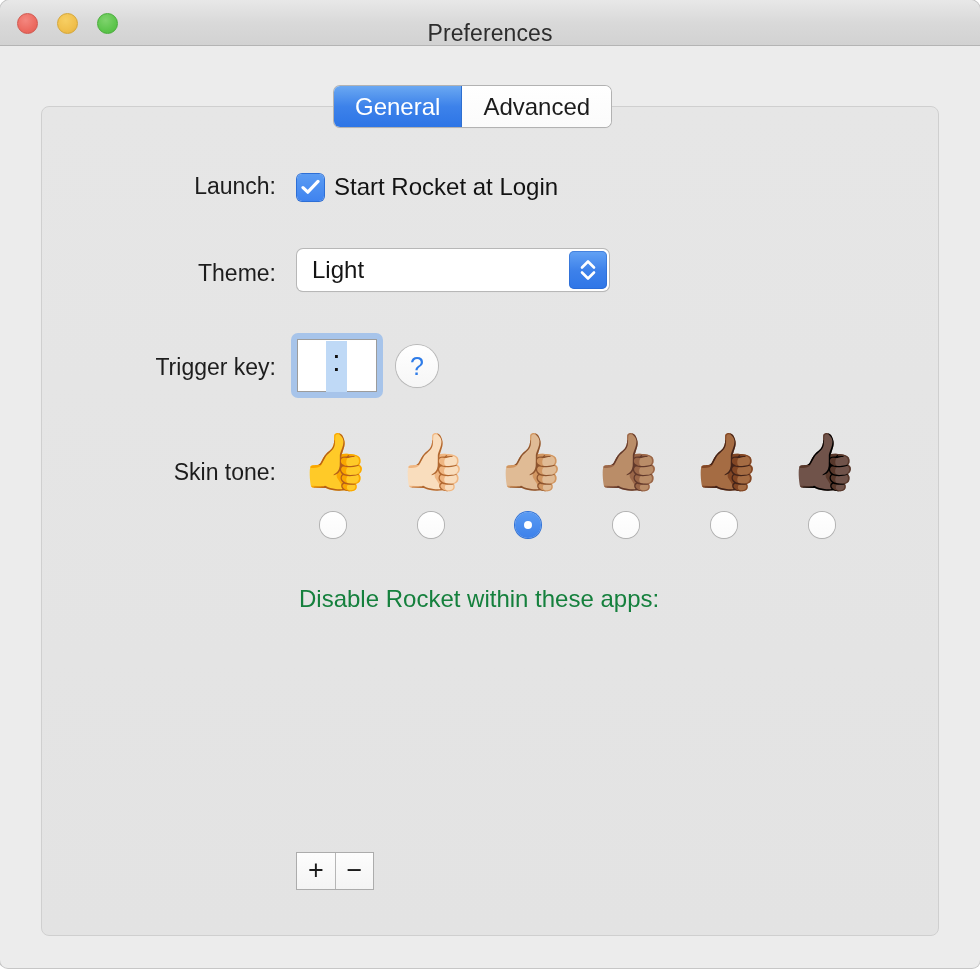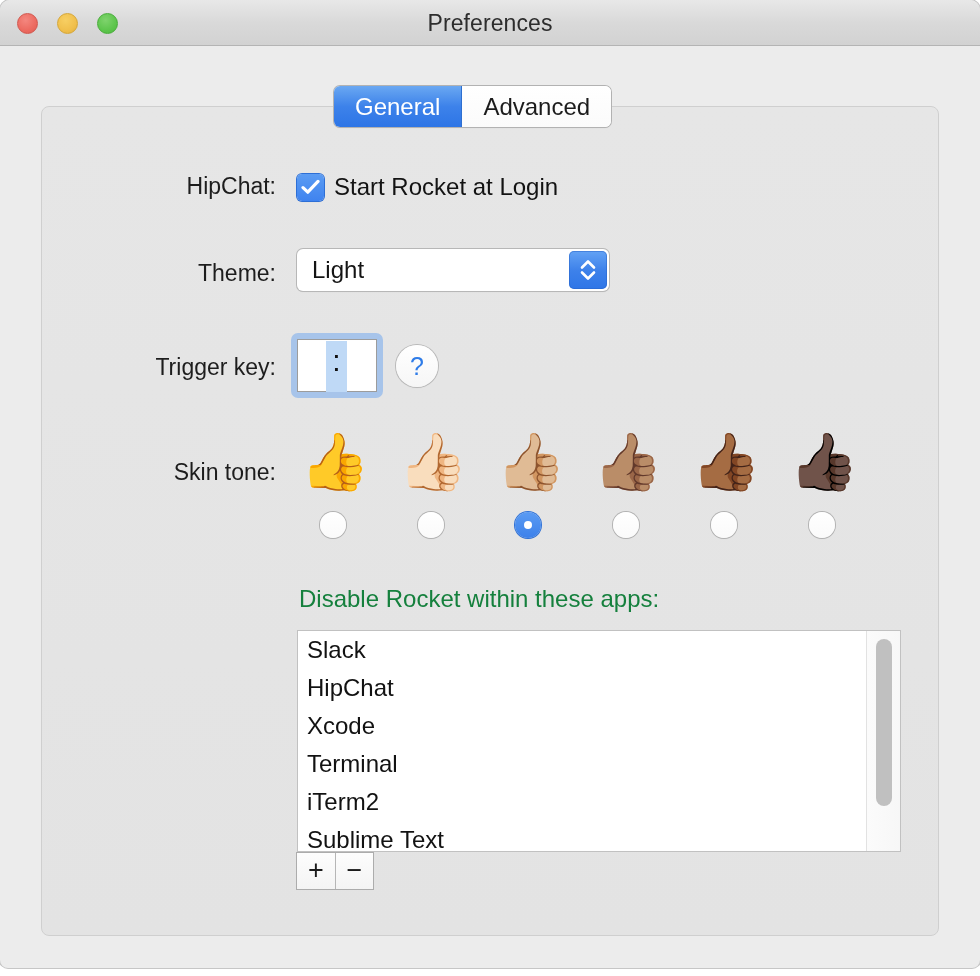--- a/index.html
+++ b/index.html
@@ -43,21 +43,21 @@
     height: 21px;
     border-radius: 50%;
     box-sizing: border-box;
   }
   .tl-close  { left: 17px; background: radial-gradient(circle at 40% 32%, #f4877f 0%, #ec6a60 60%, #dc5c52 100%); border: 1px solid #d2554c; }
   .tl-min    { left: 57px; background: radial-gradient(circle at 40% 32%, #f7cf63 0%, #f0bf4c 60%, #dfae3c 100%); border: 1px solid #d6a634; }
   .tl-max    { left: 97px; background: radial-gradient(circle at 40% 32%, #7fd36d 0%, #5dc54c 60%, #4fb83f 100%); border: 1px solid #47ad38; }
 
   .window-title {
     position: absolute;
-    left: 0; top: 0;
+    left: 0; top: 10px;
     width: 980px;
     height: 46px;
     line-height: 46px;
     text-align: center;
     font-size: 23px;
     color: #2d2d2d;
     letter-spacing: 0.1px;
   }
 
   
@@ -343,21 +343,21 @@
     <div class="window-title">Preferences</div>
   </div>
 
   <div class="tabbar">
     <div class="tab selected">General</div>
     <div class="tab unselected">Advanced</div>
   </div>
 
   <div class="panel"></div>
 
-  <div class="row-label" style="top:173px;">HipChat:</div>
+  <div class="row-label" style="top:173px;">Launch:</div>
   <div class="checkbox">
     <svg width="19" height="17" viewBox="0 0 19 17">
       <path d="M2 8.6 L6.8 13.2 L17 2.4" stroke="#ffffff" stroke-width="3.2" fill="none" stroke-linecap="round" stroke-linejoin="round"></path>
     </svg>
   </div>
   <div class="checkbox-label">Start Rocket at Login</div>
 
   <div class="row-label" style="top:254px;margin-top:6px;">Theme:</div>
   <div class="popup">
     <div class="popup-value">Light</div>
@@ -389,33 +389,20 @@
   <div class="emoji" style="left:789px;">👍🏿</div>
 
   <div class="radio" style="left:320px;"></div>
   <div class="radio" style="left:418px;"></div>
   <div class="radio checked" style="left:515px;"></div>
   <div class="radio" style="left:613px;"></div>
   <div class="radio" style="left:711px;"></div>
   <div class="radio" style="left:809px;"></div>
 
   <div class="list-caption">Disable Rocket within these apps:</div>
-  <div class="listbox">
-    <div class="list-items">
-      <div class="list-item">Slack</div>
-      <div class="list-item">HipChat</div>
-      <div class="list-item">Xcode</div>
-      <div class="list-item">Terminal</div>
-      <div class="list-item">iTerm2</div>
-      <div class="list-item">Sublime Text</div>
-    </div>
-    <div class="scrollbar-track">
-      <div class="scrollbar-thumb"></div>
-    </div>
-  </div>
 
   <div class="segbuttons">
     <div class="segbtn">
       <span class="glyph">+</span>
     </div>
     <div class="segbtn">
       <span class="glyph">−</span>
     </div>
   </div>
 

